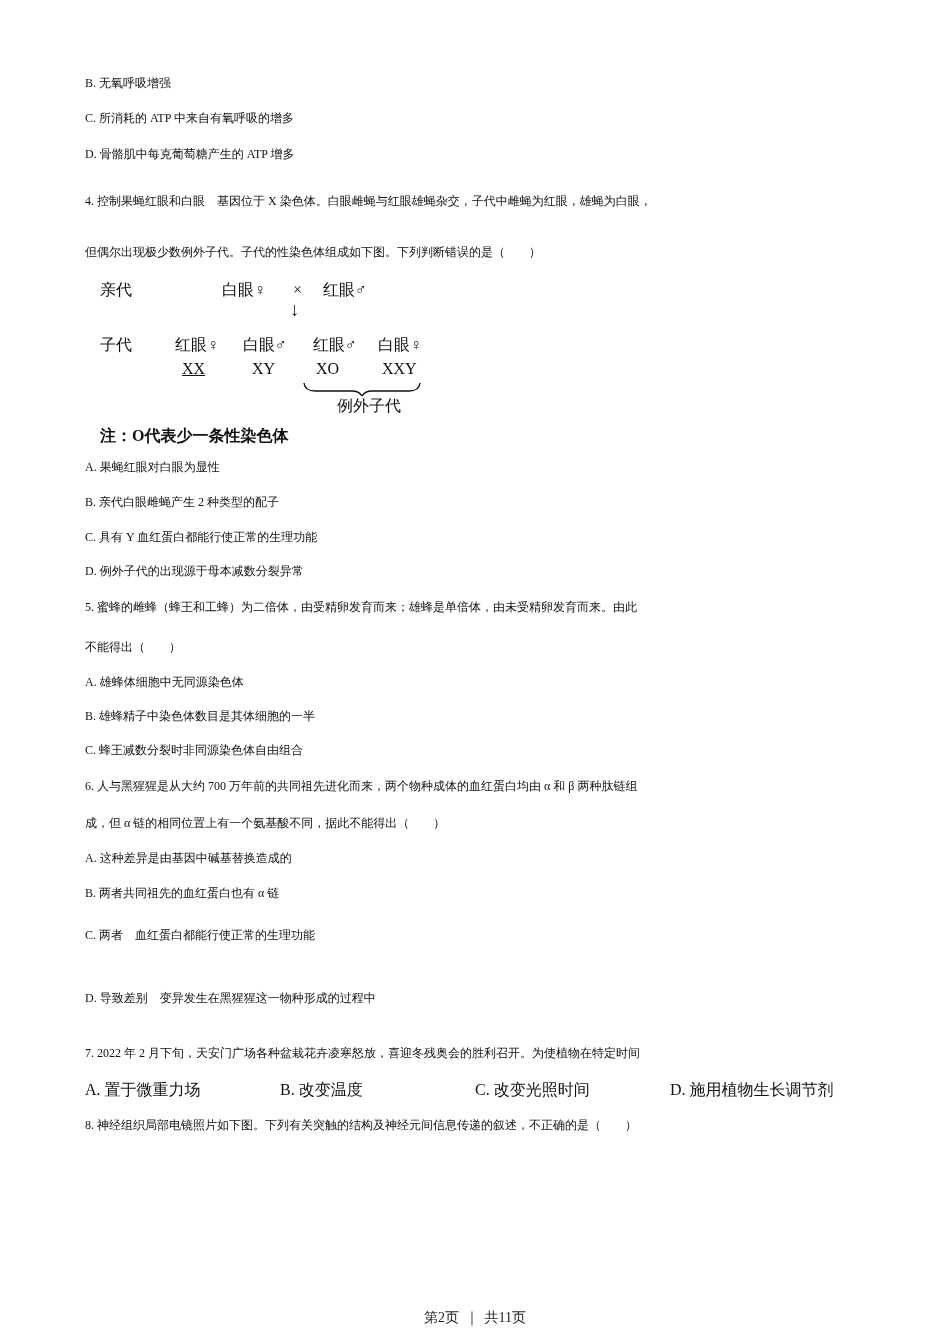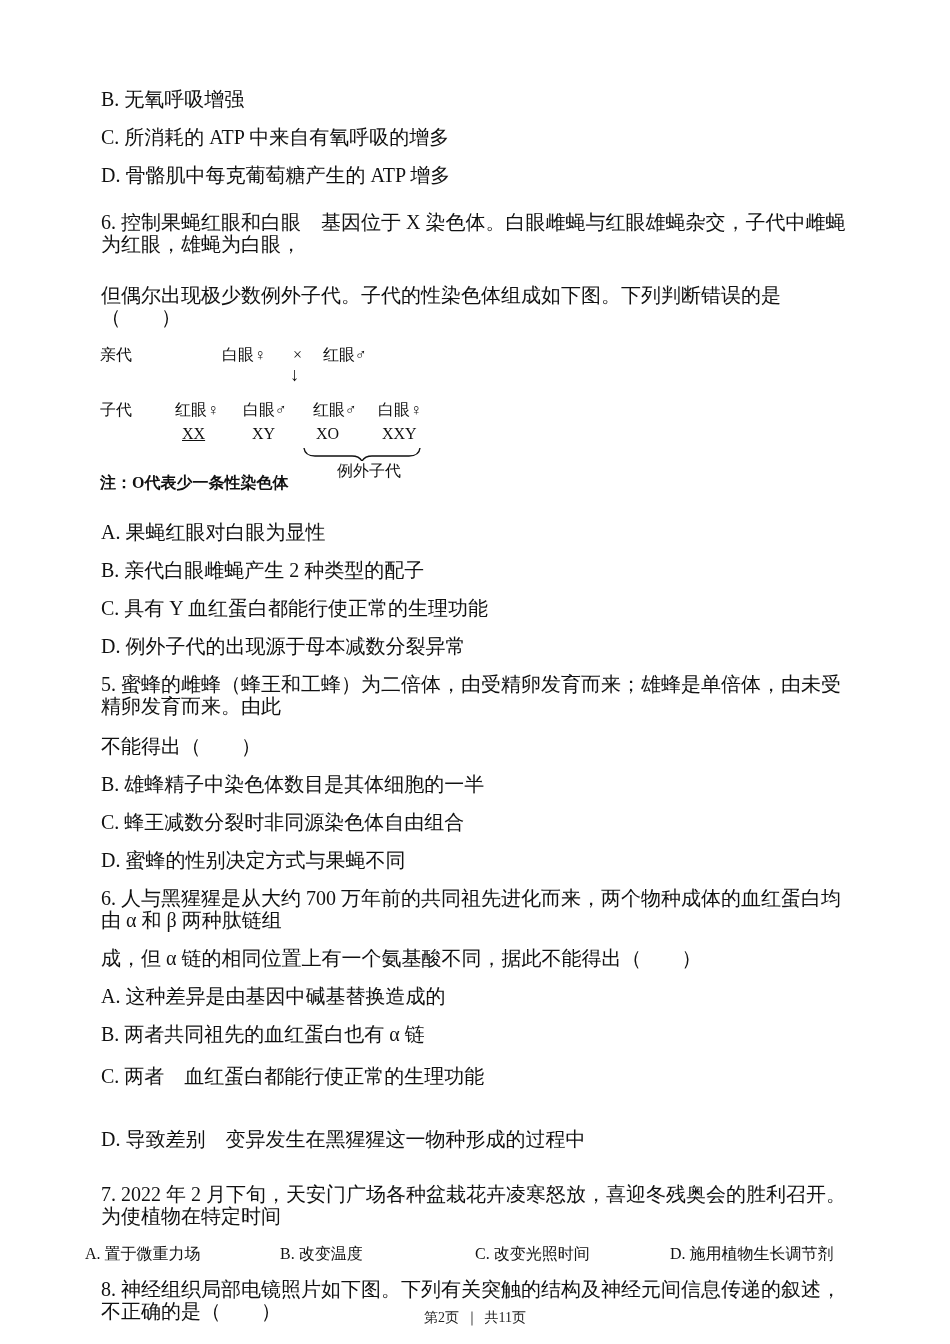--- a/index.html
+++ b/index.html
@@ -12,23 +12,23 @@
     font-family: "Liberation Serif", "DejaVu Serif", serif;
     overflow: hidden;
   }
   .content {
     position: absolute;
     top: 72px;
     left: 85px;
     right: 85px;
   }
   .line {
-    font-size: 20px;
+    font-size: 12px;
     line-height: 22px;
-    margin: 16px;
+    margin: 0;
     white-space: pre-wrap;
   }
   .diagram {
     position: relative;
     height: 168px;
     margin-top: 17px;
     font-size: 16px;
   }
   .diagram span { position: absolute; line-height: 20px; }
   .d-parent-label   { left: 15px;  top: 0; }
@@ -40,21 +40,21 @@
   .d-off-0          { left: 90px;  top: 55px; }
   .d-off-1          { left: 158px; top: 55px; }
   .d-off-2          { left: 228px; top: 55px; }
   .d-off-3          { left: 293px; top: 55px; }
   .d-kar-0          { left: 97px;  top: 79px; text-decoration: underline; }
   .d-kar-1          { left: 167px; top: 79px; }
   .d-kar-2          { left: 231px; top: 79px; }
   .d-kar-3          { left: 297px; top: 79px; }
   .d-brace          { position: absolute; left: 218px; top: 102px; }
   .d-brace-label    { left: 252px; top: 116px; }
-  .d-note           { left: 15px;  top: 128px; font-weight: bold; }
+  .d-note           { left: 15px;  top: 146px; font-weight: bold; }
   .q7-opts {
     position: relative;
     height: 22px;
     margin-top: 15px;
     font-size: 16px;
     line-height: 22px;
   }
   .q7-opts span { position: absolute; top: 0; }
   .q7-a { left: 0; }
   .q7-b { left: 195px; }
@@ -75,21 +75,21 @@
 </head>
 <body>
 
 <div class="page">
   <div class="content">
 
     <p class="line">B. 无氧呼吸增强</p>
     <p class="line" style="margin-top:13px">C. 所消耗的 ATP 中来自有氧呼吸的增多</p>
     <p class="line" style="margin-top:14px">D. 骨骼肌中每克葡萄糖产生的 ATP 增多</p>
 
-    <p class="line" style="margin-top:25px">6. 控制果蝇红眼和白眼　基因位于 X 染色体。白眼雌蝇与红眼雄蝇杂交，子代中雌蝇为红眼，雄蝇为白眼，</p>
+    <p class="line" style="margin-top:25px">4. 控制果蝇红眼和白眼　基因位于 X 染色体。白眼雌蝇与红眼雄蝇杂交，子代中雌蝇为红眼，雄蝇为白眼，</p>
     <p class="line" style="margin-top:29px">但偶尔出现极少数例外子代。子代的性染色体组成如下图。下列判断错误的是（　　）</p>
 
     <div class="diagram">
       <span class="d-parent-label">亲代</span>
       <span class="d-parent-female">白眼♀</span>
       <span class="d-cross">×</span>
       <span class="d-parent-male">红眼♂</span>
       <span class="d-arrow">↓</span>
 
       <span class="d-off-label">子代</span>
@@ -111,23 +111,23 @@
       <span class="d-note">注：O代表少一条性染色体</span>
     </div>
 
     <p class="line" style="margin-top:8px">A. 果蝇红眼对白眼为显性</p>
     <p class="line" style="margin-top:13px">B. 亲代白眼雌蝇产生 2 种类型的配子</p>
     <p class="line" style="margin-top:13px">C. 具有 Y 血红蛋白都能行使正常的生理功能</p>
     <p class="line" style="margin-top:12px">D. 例外子代的出现源于母本减数分裂异常</p>
 
     <p class="line" style="margin-top:14px">5. 蜜蜂的雌蜂（蜂王和工蜂）为二倍体，由受精卵发育而来；雄蜂是单倍体，由未受精卵发育而来。由此</p>
     <p class="line" style="margin-top:18px">不能得出（　　）</p>
+    <p class="line" style="margin-top:13px">A. 雄蜂体细胞中无同源染色体</p>
     <p class="line" style="margin-top:12px">B. 雄蜂精子中染色体数目是其体细胞的一半</p>
     <p class="line" style="margin-top:12px">C. 蜂王减数分裂时非同源染色体自由组合</p>
-    <p class="line" style="margin-top:12px">D. 蜜蜂的性别决定方式与果蝇不同</p>
 
     <p class="line" style="margin-top:14px">6. 人与黑猩猩是从大约 700 万年前的共同祖先进化而来，两个物种成体的血红蛋白均由 α 和 β 两种肽链组</p>
     <p class="line" style="margin-top:15px">成，但 α 链的相同位置上有一个氨基酸不同，据此不能得出（　　）</p>
     <p class="line" style="margin-top:13px">A. 这种差异是由基因中碱基替换造成的</p>
     <p class="line" style="margin-top:13px">B. 两者共同祖先的血红蛋白也有 α 链</p>
     <p class="line" style="margin-top:20px">C. 两者　血红蛋白都能行使正常的生理功能</p>
     <p class="line" style="margin-top:41px">D. 导致差别　变异发生在黑猩猩这一物种形成的过程中</p>
 
     <p class="line" style="margin-top:33px">7. 2022 年 2 月下旬，天安门广场各种盆栽花卉凌寒怒放，喜迎冬残奥会的胜利召开。为使植物在特定时间</p>
     <div class="q7-opts">

